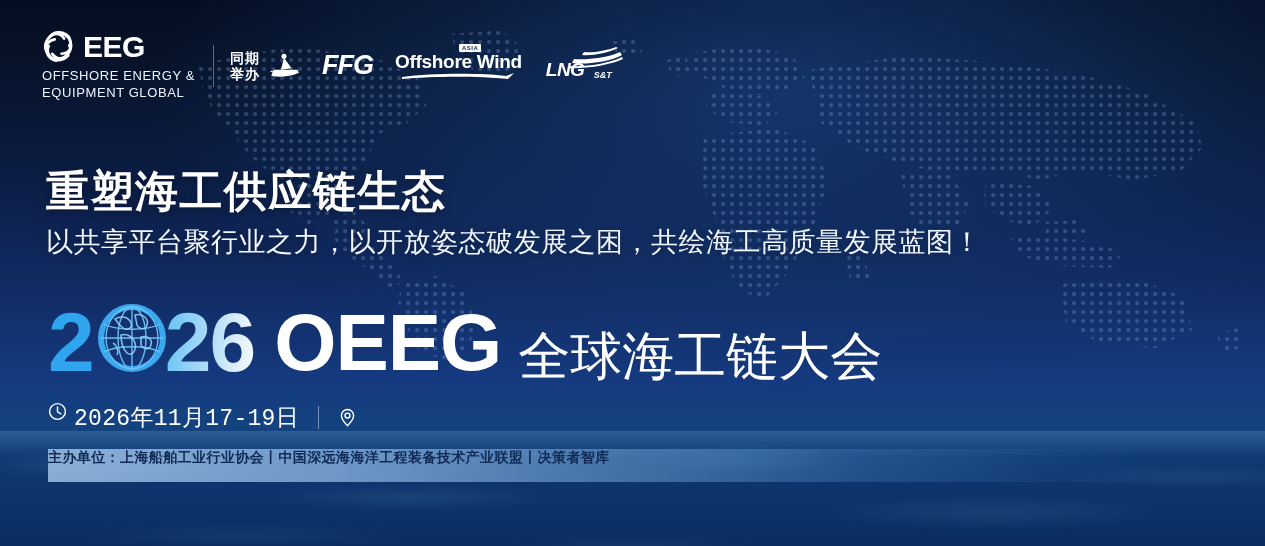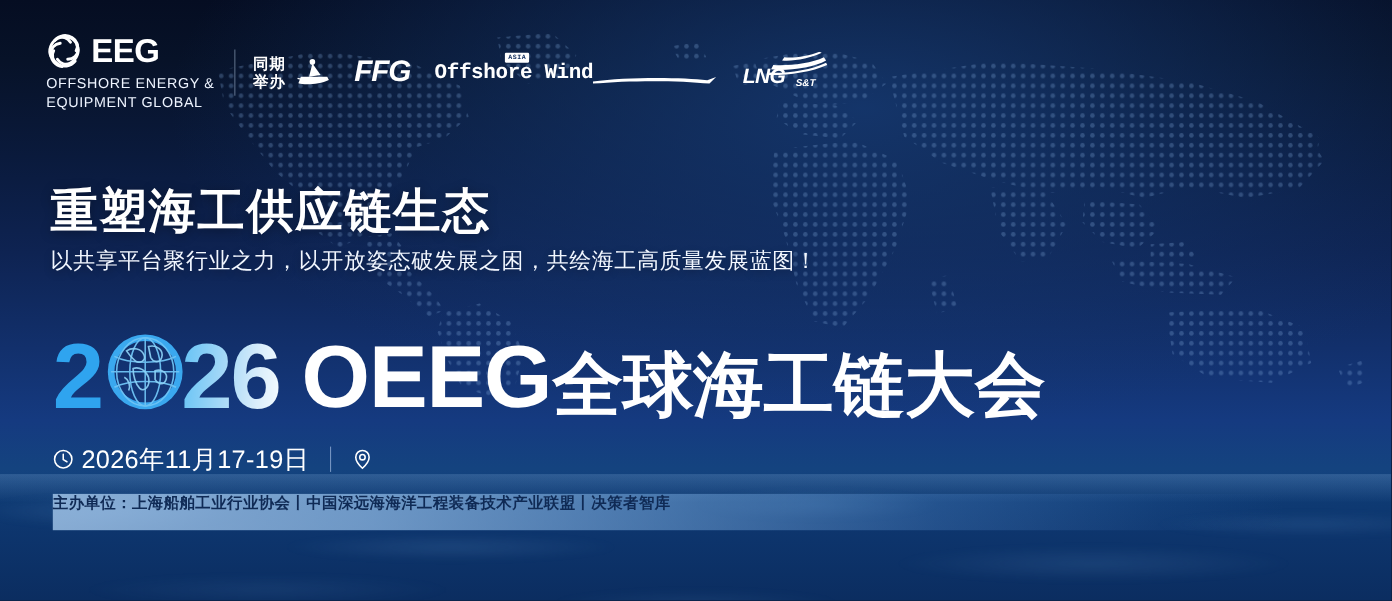--- a/index.html
+++ b/index.html
@@ -96,21 +96,21 @@
 
   .ffg { display:flex; align-items:center; gap:20px; }
   .ffg-mark { width:33px; height:26px; display:block; }
   .ffg-word {
     font-size:27px; font-weight:bold; color:#ffffff;
     letter-spacing:-1px; font-style:italic;
   }
 
   .offshorewind {
     position:relative; margin-left:22px;
-    display:flex; flex-direction:row; align-items:flex-end;font-family:Liberation Mono, monospace;
+    display:flex; flex-direction:column; align-items:center;
   }
   .ow-asia {
     position:absolute; left:64px; top:-7px;
     font-size:6px; font-weight:bold; color:#0d2a5c;
     background:#ffffff; padding:1px 3px; letter-spacing:.5px;
     border-radius:1px;
   }
   .ow-word {
     font-size:19px; font-weight:bold; color:#ffffff;
     letter-spacing:-0.3px; white-space:nowrap;
@@ -134,21 +134,21 @@
 
   
   .headline {
     position:absolute; left:46px; top:163px; z-index:5;
     font-size:43px; font-weight:bold; color:#ffffff;
     letter-spacing:1.5px;
     text-shadow:0 2px 10px rgba(0,0,0,.35);
   }
   .subline {
     position:absolute; left:46px; top:224px; z-index:5;
-    font-size:20px; color:#f2f7ff; font-weight:400;
+    font-size:27px; color:#f2f7ff; font-weight:400;
     letter-spacing:.5px;
     text-shadow:0 2px 8px rgba(0,0,0,.3);
   }
 
   
   .bigtitle {
     position:absolute; left:48px; top:297px; z-index:5;
     display:flex; align-items:flex-end; white-space:nowrap;
   }
   .yr-2 {
@@ -168,32 +168,32 @@
     -webkit-background-clip:text; background-clip:text;
     -webkit-text-fill-color:transparent; color:transparent;
     margin-left:-6px;
   }
   .title-en {
     font-size:80px; font-weight:bold; line-height:.95;
     color:#ffffff; letter-spacing:-1px;
     margin-left:20px;
   }
   .title-cn {
-    font-size:64px; font-weight:bold; line-height:.95;
+    font-size:52px; font-weight:normal; line-height:.95;
     color:#ffffff; letter-spacing:0px;
-    margin-left:1px;
+    margin-left:17px;
   }
 
   
   .meta {
     position:absolute; left:48px; top:402px; z-index:5;
     display:flex; align-items:center;
     font-size:23px; color:#ffffff; letter-spacing:.3px;
   }
-  .meta-item { display:flex; align-items:center; gap:7px; }
+  .meta-item { display:flex; gap:7px;font-family:Liberation Mono, monospace; }
   .meta-icon { width:19px; height:19px; display:block; flex:0 0 auto; }
   .meta-sep {
     width:1px; height:23px; background:rgba(195,215,245,.55);
     margin:0 19px;
   }
 
   
   .orgbar {
     position:absolute; left:48px; top:449px; z-index:5;
     width:1120px; height:33px;

